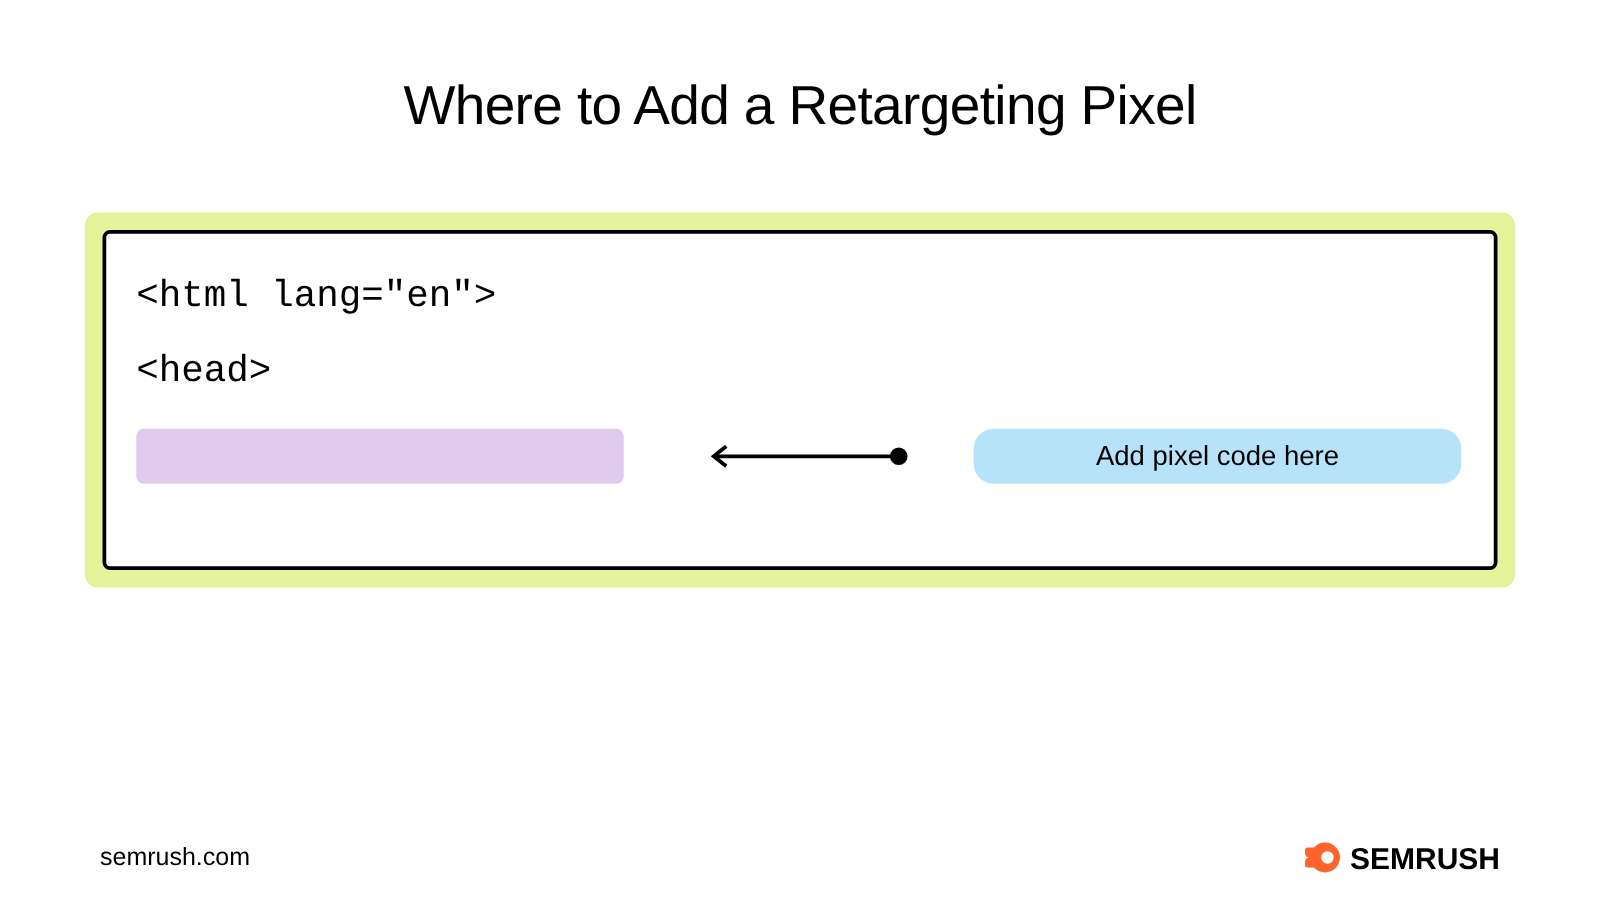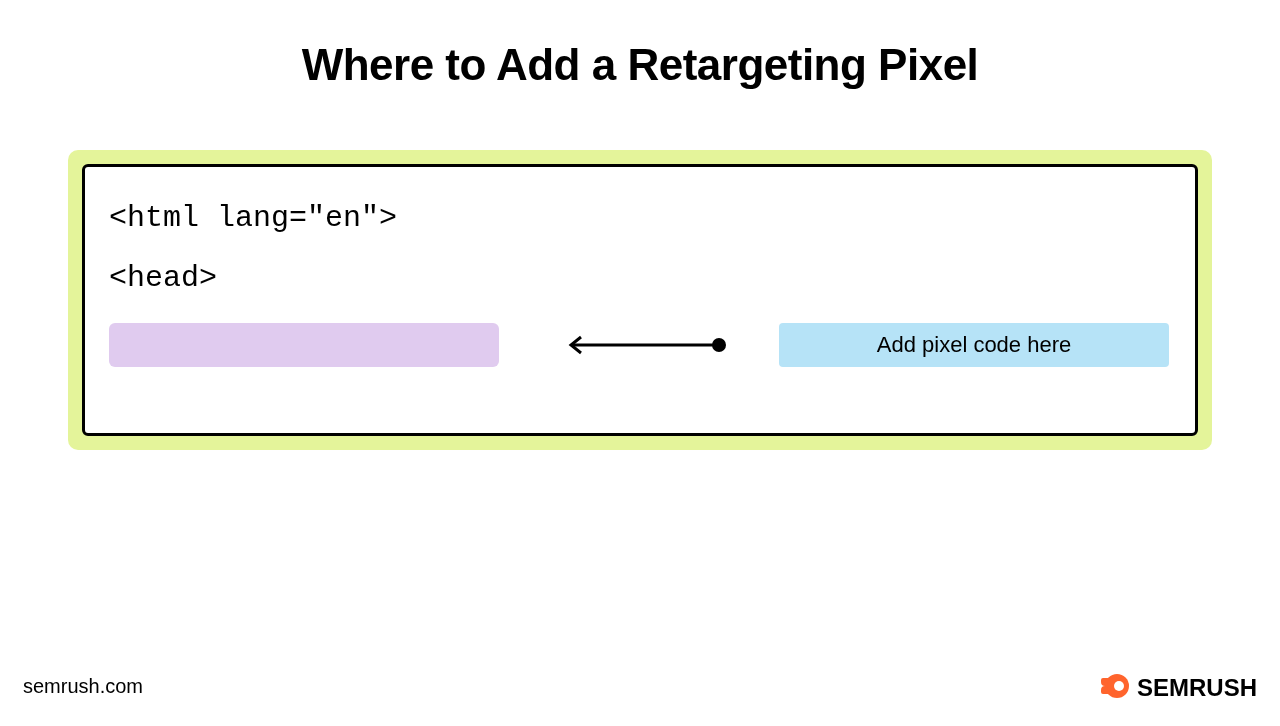--- a/index.html
+++ b/index.html
@@ -10,23 +10,23 @@
     body {
       width: 1280px;
       height: 726px;
       background: #ffffff;
       font-family: -apple-system, BlinkMacSystemFont, "Segoe UI", Helvetica, Arial, sans-serif;
       position: relative;
     }
     .page-title {
       text-align: center;
       font-size: 44px;
-      font-weight: 700;
+      font-weight: 400;
       color: #000000;
-      padding-top: 40px;
+      padding-top: 60px;
       letter-spacing: -0.5px;
     }
     .code-box-outer {
       margin: 60px 68px 0 68px;
       background: #e4f49a;
       border-radius: 10px;
       padding: 14px;
     }
     .code-box-inner {
       background: #ffffff;
@@ -62,36 +62,36 @@
       flex: 0 0 auto;
       margin-left: 60px;
       margin-right: 50px;
       display: flex;
       align-items: center;
     }
     .blue-label {
       width: 390px;
       height: 44px;
       background: #b6e3f7;
-      border-radius: 4px;
+      border-radius: 16px;
       display: flex;
       align-items: center;
       justify-content: center;
       font-size: 22px;
       font-weight: 500;
       color: #000000;
       flex-shrink: 0;
     }
     .footer {
       position: absolute;
       bottom: 24px;
       left: 0;
       right: 0;
       width: 100%;
-      padding: 0 23px;
+      padding: 0 80px;
       display: flex;
       justify-content: space-between;
       align-items: center;
     }
     .footer-url {
       font-size: 20px;
       color: #000000;
       font-weight: 400;
     }
     .logo-container {

